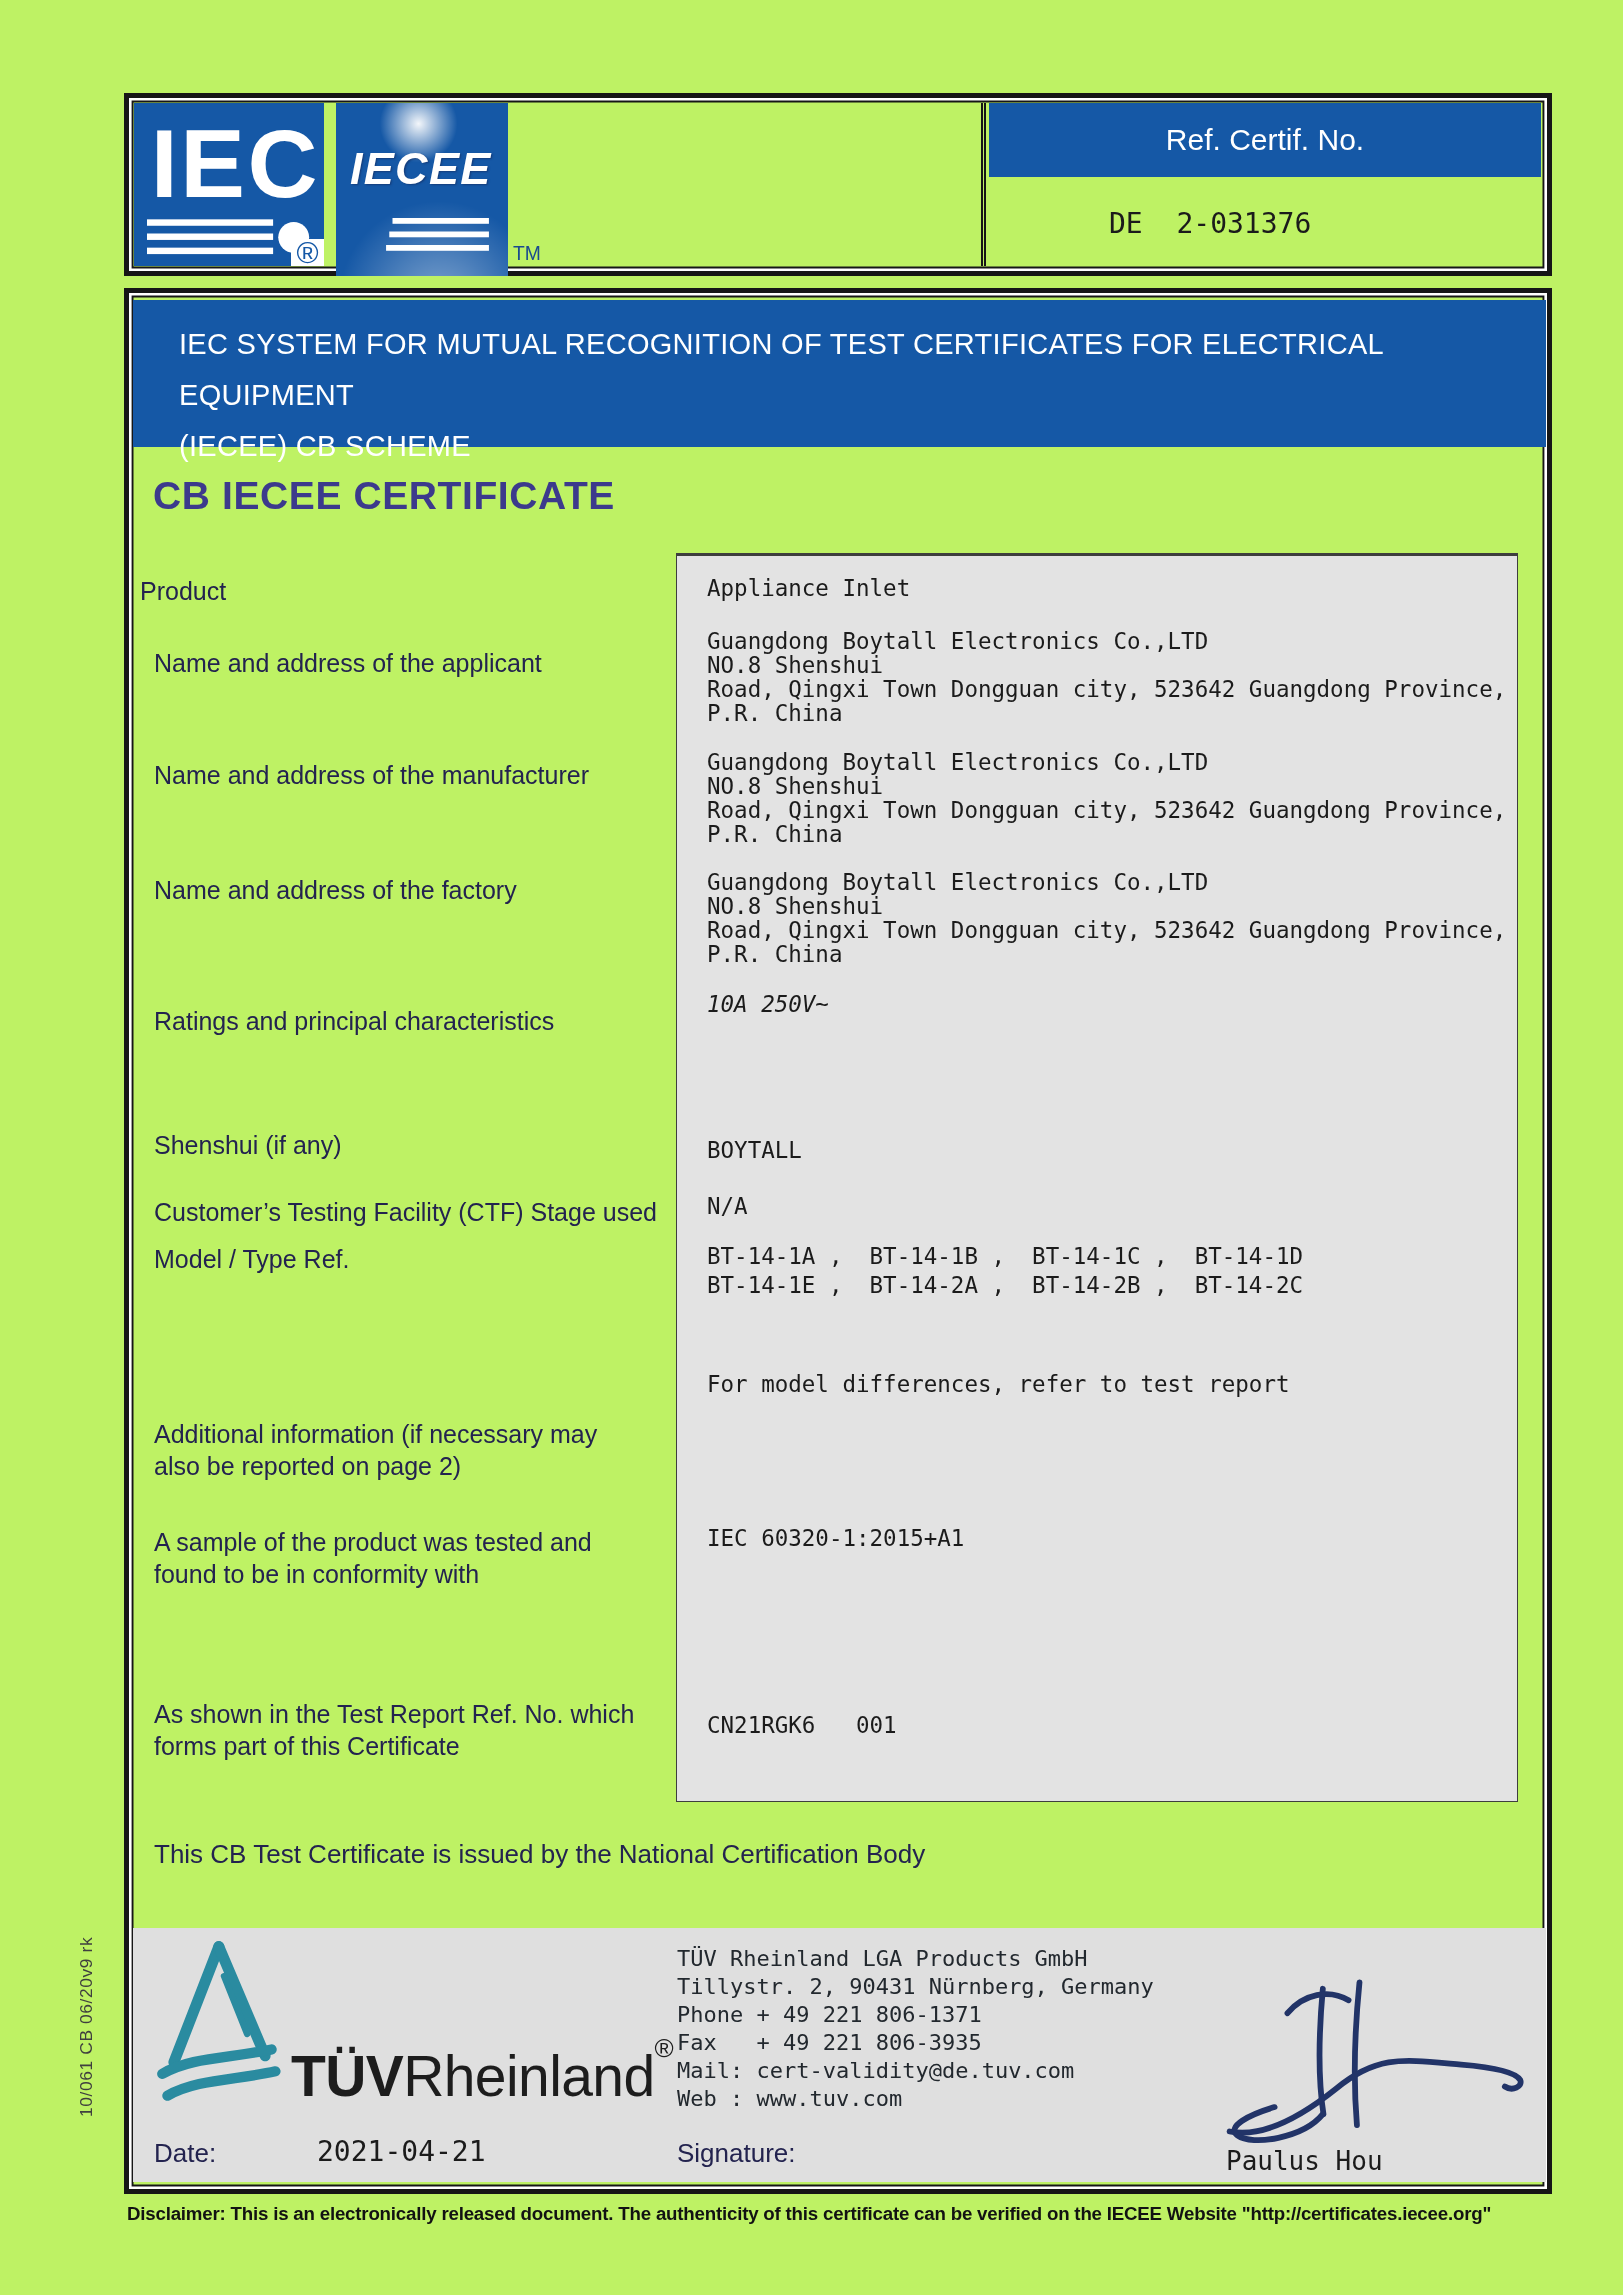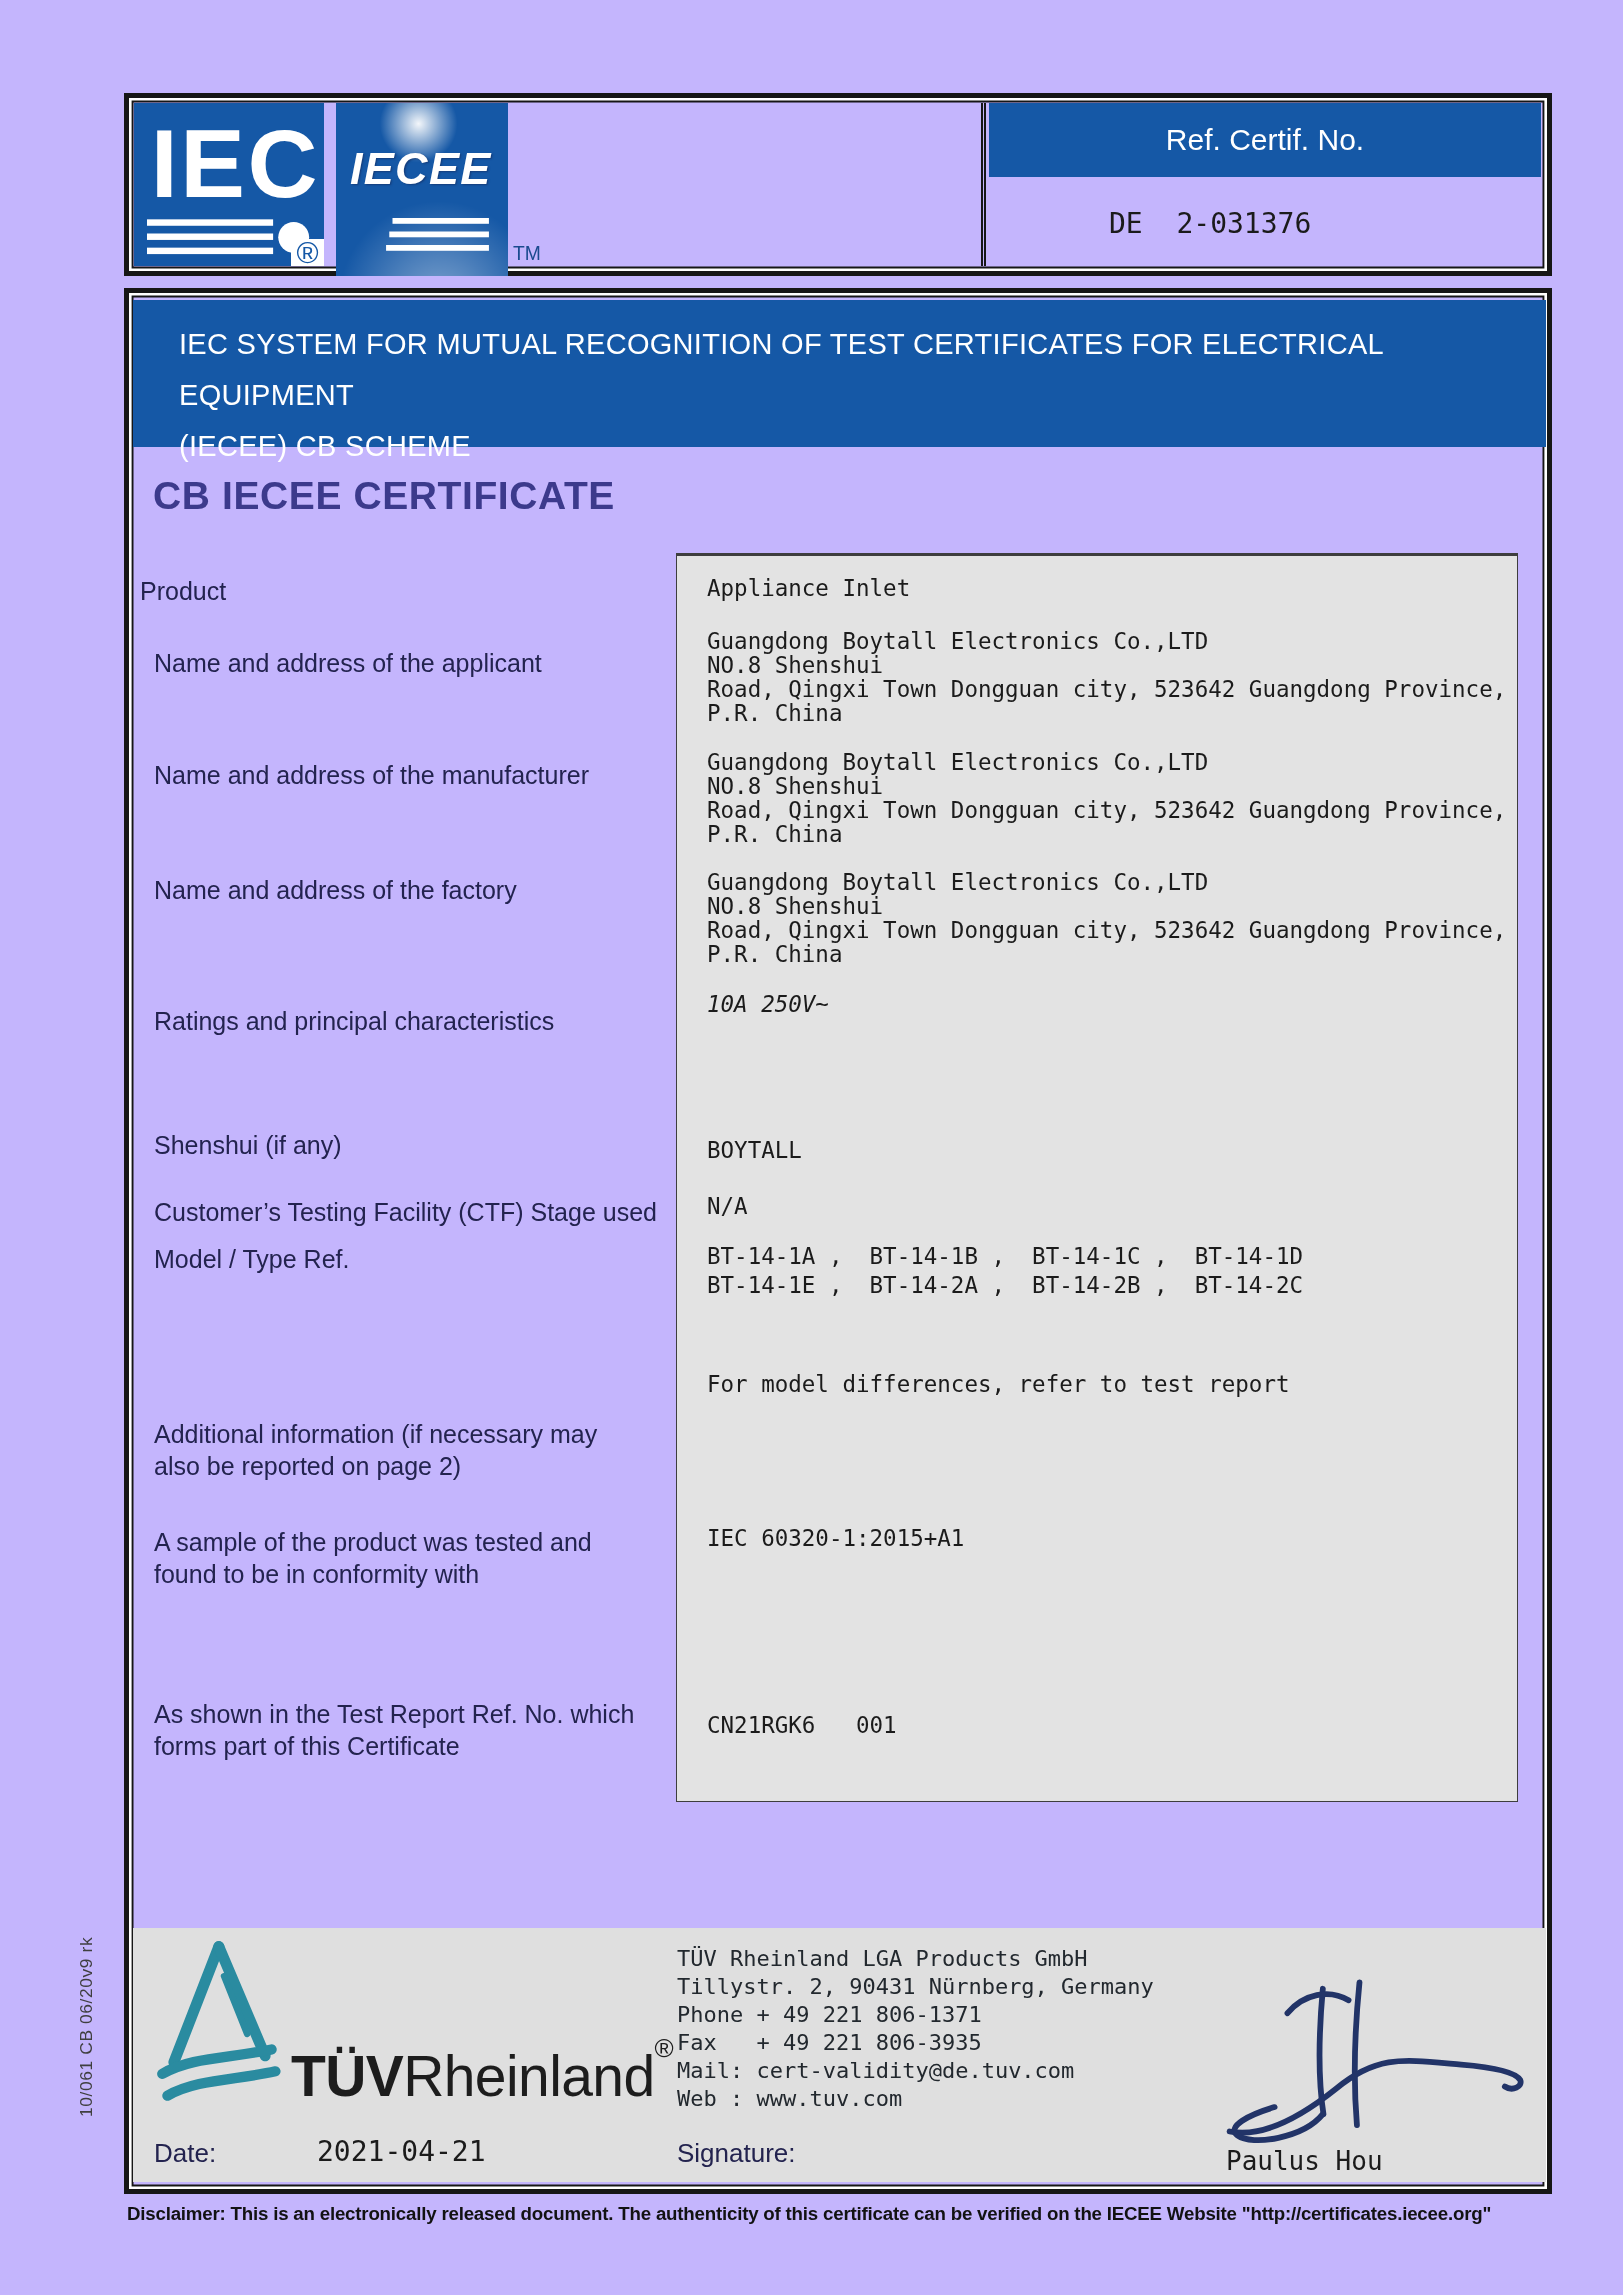--- a/index.html
+++ b/index.html
@@ -1,19 +1,19 @@
 <!DOCTYPE html>
 <html style="font-size:10.3px"><head>
 <meta charset="utf-8">
 <style>
   html,body{margin:0;padding:0;background:#ffffff;}
   .page{
     position:relative;
     width:1623px;height:2295px;
-    background:#c4b5fd;
+    background:#bef264;
     font-family:"Liberation Sans", sans-serif;
     overflow:hidden;
   }
   .abs{position:absolute;}
   
   .frame{
     position:absolute;
     border:5.8px solid #161616;
     box-shadow: inset 0 0 0 2.6px #ffffff, inset 0 0 0 4.5px #161616;
     background:transparent;
@@ -134,20 +134,21 @@
 P.R. China</div>
   <div class="abs mono fvalue" style="left:707px;top:992px;font-style:italic;">10A 250V~</div>
   <div class="abs mono fvalue" style="left:707px;top:1138px;">BOYTALL</div>
   <div class="abs mono fvalue" style="left:707px;top:1194px;">N/A</div>
   <div class="abs mono fvalue" style="left:707px;top:1242px;line-height:29px;">BT-14-1A ,  BT-14-1B ,  BT-14-1C ,  BT-14-1D
 BT-14-1E ,  BT-14-2A ,  BT-14-2B ,  BT-14-2C</div>
   <div class="abs mono fvalue" style="left:707px;top:1372px;">For model differences, refer to test report</div>
   <div class="abs mono fvalue" style="left:707px;top:1526px;">IEC 60320-1:2015+A1</div>
   <div class="abs mono fvalue" style="left:707px;top:1713px;">CN21RGK6   001</div>
 
+  <div class="abs flabel" style="left:154px;top:1838px;font-size:26px;">This CB Test Certificate is issued by the National Certification Body</div>
 
   <div class="abs graypanel" style="left:133px;top:1928px;width:1413px;height:254px;"></div>
 
   <svg class="abs" style="left:152px;top:1936px;" width="135" height="169" viewBox="0 0 210 262">
     <g fill="none" stroke="#2a8ba0" stroke-linecap="round">
       <path d="M104 16 L34 196" stroke-width="17"></path>
       <path d="M104 16 L176 186" stroke-width="17"></path>
       <path d="M112 62 L148 152" stroke-width="10"></path>
       <path d="M16 214 C60 188 120 190 186 176" stroke-width="16"></path>
       <path d="M24 248 C70 222 130 224 192 210" stroke-width="16"></path>

